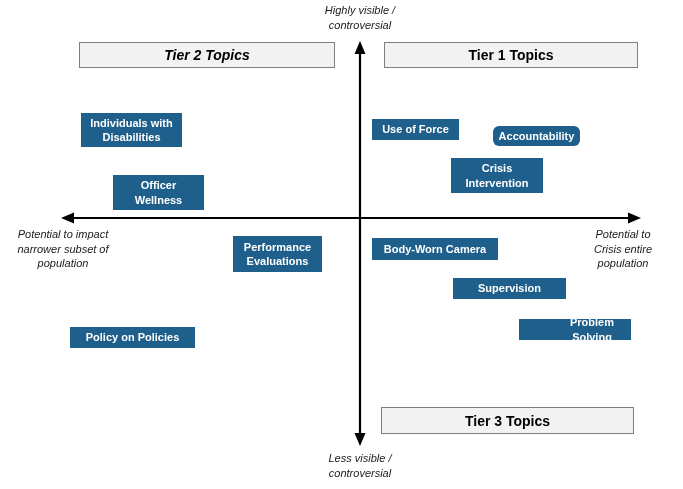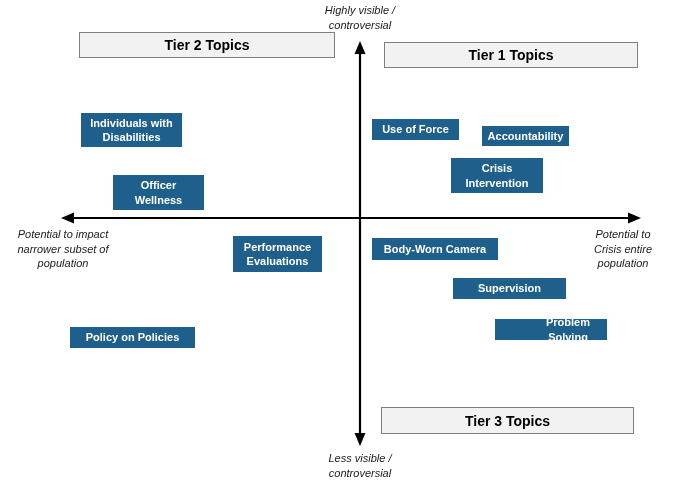--- a/index.html
+++ b/index.html
@@ -91,30 +91,30 @@
 controversial</div>
   <div class="axis-label bottom">Less visible /
 controversial</div>
   <div class="axis-label left">Potential to impact
 narrower subset of
 population</div>
   <div class="axis-label right">Potential to
 Crisis entire
 population</div>
 
-<div class="tier-box" style="left: 79px; top: 32px; width: 256px; height: 26px;">Tier 2 Topics</div>
+<div class="tier-box" style="left: 79px; top: 42px; width: 256px; height: 26px; font-style: italic;">Tier 2 Topics</div>
     <div class="tier-box" style="left: 384px; top: 42px; width: 254px; height: 26px;">Tier 1 Topics</div>
     <div class="tier-box" style="left: 381px; top: 407px; width: 253px; height: 27px;">Tier 3 Topics</div>
     <div class="topic-box" style="left: 81px; top: 113px; width: 101px; height: 34px;">Individuals with
 Disabilities</div>
     <div class="topic-box" style="left: 372px; top: 119px; width: 87px; height: 21px;">Use of Force</div>
-    <div class="topic-box" style="left: 482px; top: 126px; width: 87px; height: 20px;">Accountability</div>
+    <div class="topic-box" style="left: 493px; top: 126px; width: 87px; height: 20px; border-radius: 6px;">Accountability</div>
     <div class="topic-box" style="left: 451px; top: 158px; width: 92px; height: 35px;">Crisis
 Intervention</div>
     <div class="topic-box" style="left: 113px; top: 175px; width: 91px; height: 35px;">Officer
 Wellness</div>
     <div class="topic-box" style="left: 233px; top: 236px; width: 89px; height: 36px;">Performance
 Evaluations</div>
     <div class="topic-box" style="left: 372px; top: 238px; width: 126px; height: 22px;">Body-Worn Camera</div>
     <div class="topic-box" style="left: 453px; top: 278px; width: 113px; height: 21px;">Supervision</div>
     <div class="topic-box" style="left: 70px; top: 327px; width: 125px; height: 21px;">Policy on Policies</div>
-    <div class="topic-box" style="left: 495px; top: 319px; width: 112px; height: 21px; padding-left: 34px;">Problem Solving</div>
+    <div class="topic-box" style="left: 519px; top: 319px; width: 112px; height: 21px; padding-left: 34px;">Problem Solving</div>
   </div>
 
 </body></html>

